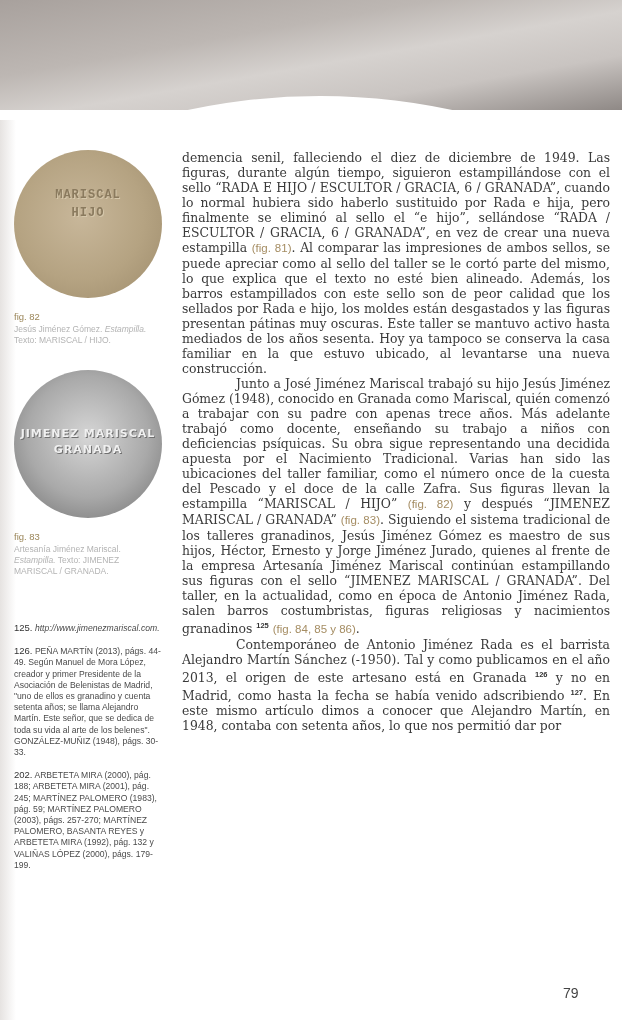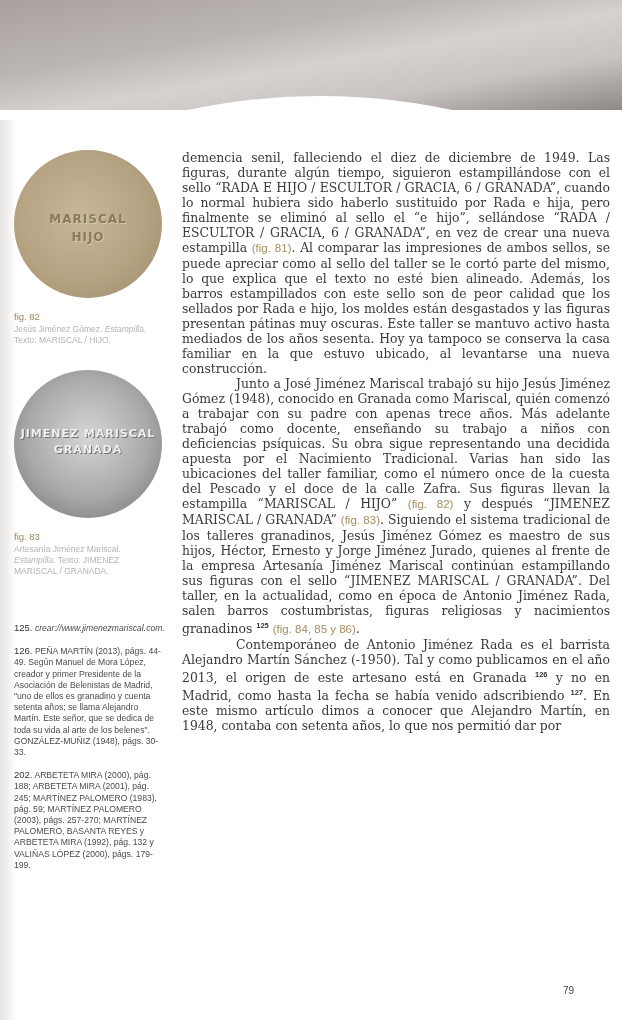--- a/index.html
+++ b/index.html
@@ -33,22 +33,22 @@
     }
     .fig83 {
       top: 370px; width: 148px; height: 148px;
       background: radial-gradient(circle at 50% 45%, #d6d6d6 0%, #a9a9a9 55%, #6e6e6e 100%);
     }
     .stamp {
       position: absolute; left: 50%; transform: translateX(-50%);
       text-align: center; font-family: "DejaVu Sans", sans-serif; font-weight: bold;
       letter-spacing: 1px; white-space: nowrap;
     }
-    .fig82 .stamp { top: 60px; font-size: 12px; color: #8a7a5e; line-height: 18px;
-      text-shadow: 1px 1px 0 #d6c8ac; }
+    .fig82 .stamp { top: 36px; font-size: 12px; color: #8a7a5e; line-height: 18px;
+      text-shadow: 1px 1px 0 #d6c8ac; font-family: Liberation Mono, monospace; }
     .fig83 .stamp { top: 56px; font-size: 11px; color: #f0f0f0; line-height: 16px;
       text-shadow: 1px 1px 0 #707070; }
     .fig-label {
       position: absolute; left: 14px; font-size: 9.5px; color: #9b8659; font-weight: normal;
     }
     .fig-caption {
       position: absolute; left: 14px; width: 150px; font-size: 8.5px; line-height: 11px;
       color: #b3b3b3;
     }
     .fig-caption i { font-style: italic; }
@@ -63,21 +63,21 @@
     .main {
       position: absolute; left: 182px; top: 150px; width: 428px;
       font-family: "DejaVu Serif", serif; font-size: 12.4px; line-height: 15px;
       color: #3a3a3a; text-align: justify;
     }
     .main p { margin: 0; }
     .main p.indent { text-indent: 54px; }
     .ref { font-family: "Liberation Sans", sans-serif; color: #a58d63; font-size: 11.5px; }
     sup.fn { font-family: "Liberation Sans", sans-serif; font-weight: bold; font-size: 7.5px; color: #333; }
     .page-number {
-      position: absolute; left: 563px; top: 985px; font-size: 10px; color: #444;
+      position: absolute; left: 563px; top: 985px; font-size: 14px; color: #444;
       font-family: "Liberation Sans", sans-serif;
     }
   </style>
 </head>
 <body>
 
 <div class="top-bg"></div>
 <div class="page"></div>
 <div class="page-shadow"></div>
 
@@ -103,21 +103,21 @@
 <div class="fig-label" style="top:531px">fig. 83</div>
 <div class="fig-caption" style="top:544px">
   <span>Artesanía Jiménez Mariscal.</span>
   <i>Estampilla.</i>
   <span>Texto: JIMENEZ MARISCAL / GRANADA.</span>
 </div>
 
 <div class="notes">
   <div class="note">
     <b>125.</b>
-    <i>crear://www.jimenezmariscal.com.</i>
+    <i>http://www.jimenezmariscal.com.</i>
   </div>
   <div class="note">
     <b>126.</b>
     <span>PEÑA MARTÍN (2013), págs. 44-49. Según Manuel de Mora López, creador y primer Presidente de la Asociación de Belenistas de Madrid, "uno de ellos es granadino y cuenta setenta años; se llama Alejandro Martín. Este señor, que se dedica de toda su vida al arte de los belenes". GONZÁLEZ-MUÑIZ (1948), págs. 30-33.</span>
   </div>
   <div class="note">
     <b>202.</b>
     <span>ARBETETA MIRA (2000), pág. 188; ARBETETA MIRA (2001), pág. 245; MARTÍNEZ PALOMERO (1983), pág. 59; MARTÍNEZ PALOMERO (2003), págs. 257-270; MARTÍNEZ PALOMERO, BASANTA REYES y ARBETETA MIRA (1992), pág. 132 y VALIÑAS LÓPEZ (2000), págs. 179-199.</span>
   </div>
 </div>

